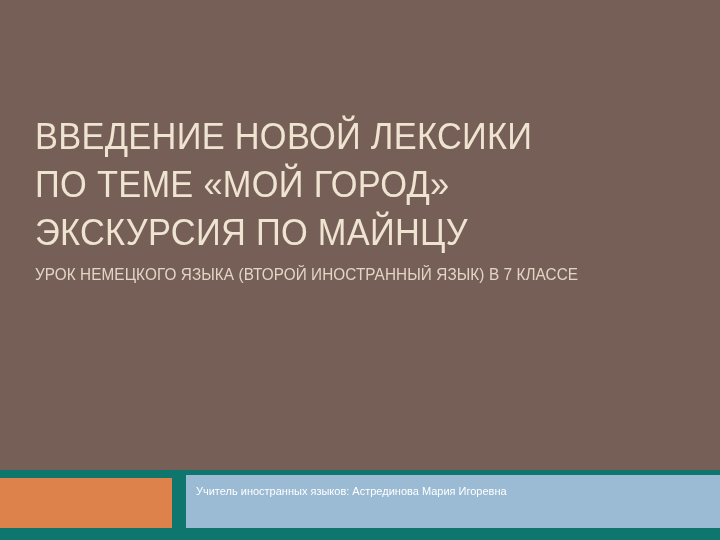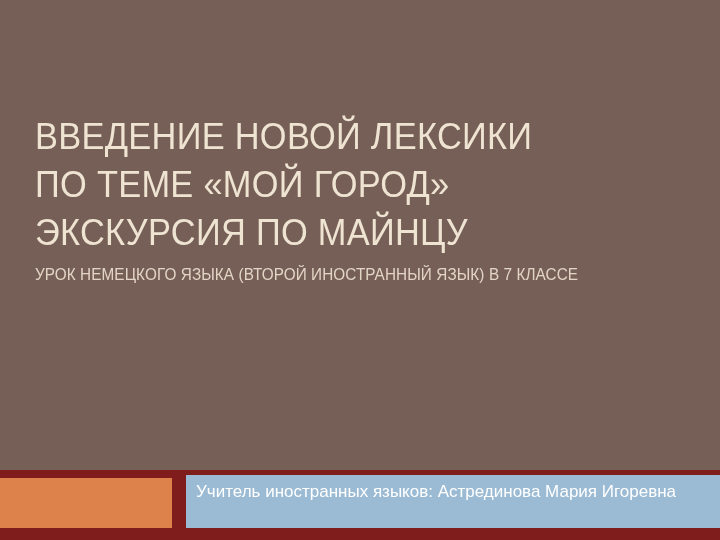--- a/index.html
+++ b/index.html
@@ -10,21 +10,21 @@
     width: 720px;
     height: 540px;
     background: #ffffff;
     font-family: "Liberation Sans", sans-serif;
     overflow: hidden;
   }
   .slide {
     position: relative;
     width: 720px;
     height: 540px;
-    background: #7f1d1d;
+    background: #0f766e;
     overflow: hidden;
   }
   .slide-bg {
     position: absolute;
     left: 0;
     top: 0;
     width: 720px;
     height: 470px;
     background: #765F56;
   }
@@ -71,21 +71,21 @@
     top: 475px;
     width: 534px;
     height: 53px;
     background: #9BBBD4;
     box-sizing: border-box;
     padding: 6px 0 0 10px;
   }
   .footer-line {
     color: #FFFFFF;
     font-family: "Liberation Sans", sans-serif;
-    font-size: 17px;
+    font-size: 11px;
     font-weight: 400;
     line-height: 21px;
     white-space: nowrap;
   }
   .footer-line.second {
     font-size: 13.5px;
     line-height: 22px;
   }
 </style>
 </head>

